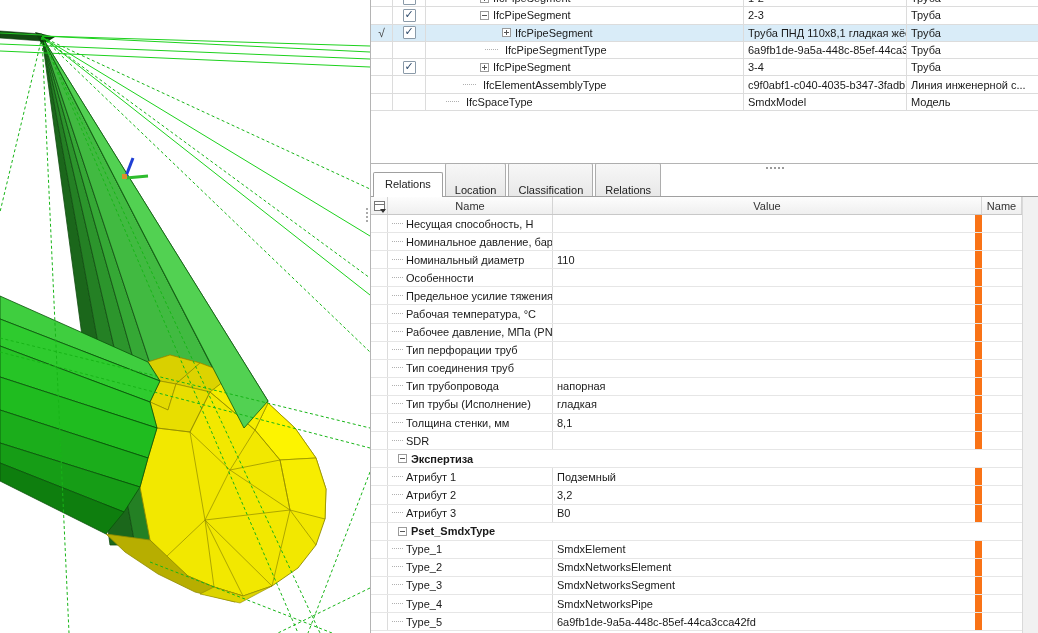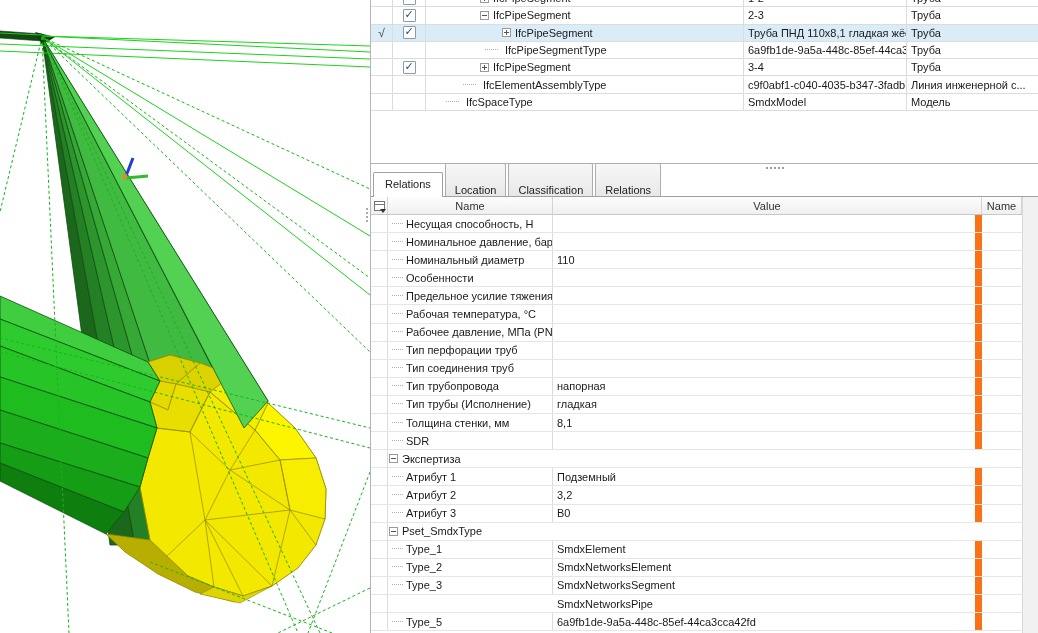--- a/index.html
+++ b/index.html
@@ -60,21 +60,21 @@
   .fcicon::before{content:"";position:absolute;left:0;right:0;top:2px;height:1px;background:#777;}
   .fcicon::after{content:"";position:absolute;right:-2px;bottom:-3px;width:0;height:0;
       border-left:3px solid transparent;border-right:3px solid transparent;border-top:4px solid #333;}
   .prow{position:relative;height:18.1px;box-sizing:border-box;border-bottom:1px solid #e6e6e6;background:#fff;}
   .pc{position:absolute;top:0;height:100%;box-sizing:border-box;display:flex;align-items:center;
       overflow:hidden;white-space:nowrap;}
   .p0{left:0;width:17px;border-right:1px solid #dcdcdc;}
   .p1{left:17px;width:165px;border-right:1px solid #dcdcdc;padding-left:4px;}
   .p2{left:182px;width:429px;border-right:7px solid #f97316;padding-left:4px;}
   .p3{left:611px;width:40px;}
-  .pg{left:17px;width:634px;padding-left:1px;font-weight:normal;}
+  .pg{left:26px;width:634px;padding-left:1px;font-weight:bold;}
   .prow .elbow{width:11px;}
   #vtrack{position:absolute;left:651px;top:197px;width:17px;height:436px;background:#f1f1f1;
           border-left:1px solid #d9d9d9;box-sizing:border-box;}
   
   #vgrip{position:absolute;left:366px;top:208px;display:flex;flex-direction:column;gap:2px;}
   #vgrip i{width:2px;height:2px;background:#aaa;display:block;}
 </style>
 </head>
 <body>
 
@@ -477,20 +477,24 @@
             <div class="pc p0"></div>
             <div class="pc p1">
               <span class="elbow"></span>
               <span>Type_3</span>
             </div>
             <div class="pc p2">SmdxNetworksSegment</div>
             <div class="pc p3"></div>
           </div>
           <div class="prow">
             <div class="pc p0"></div>
+            <div class="pc p1">
+              <span class="elbow"></span>
+              <span>Type_4</span>
+            </div>
             <div class="pc p2">SmdxNetworksPipe</div>
             <div class="pc p3"></div>
           </div>
           <div class="prow">
             <div class="pc p0"></div>
             <div class="pc p1">
               <span class="elbow"></span>
               <span>Type_5</span>
             </div>
             <div class="pc p2">6a9fb1de-9a5a-448c-85ef-44ca3cca42fd</div>

